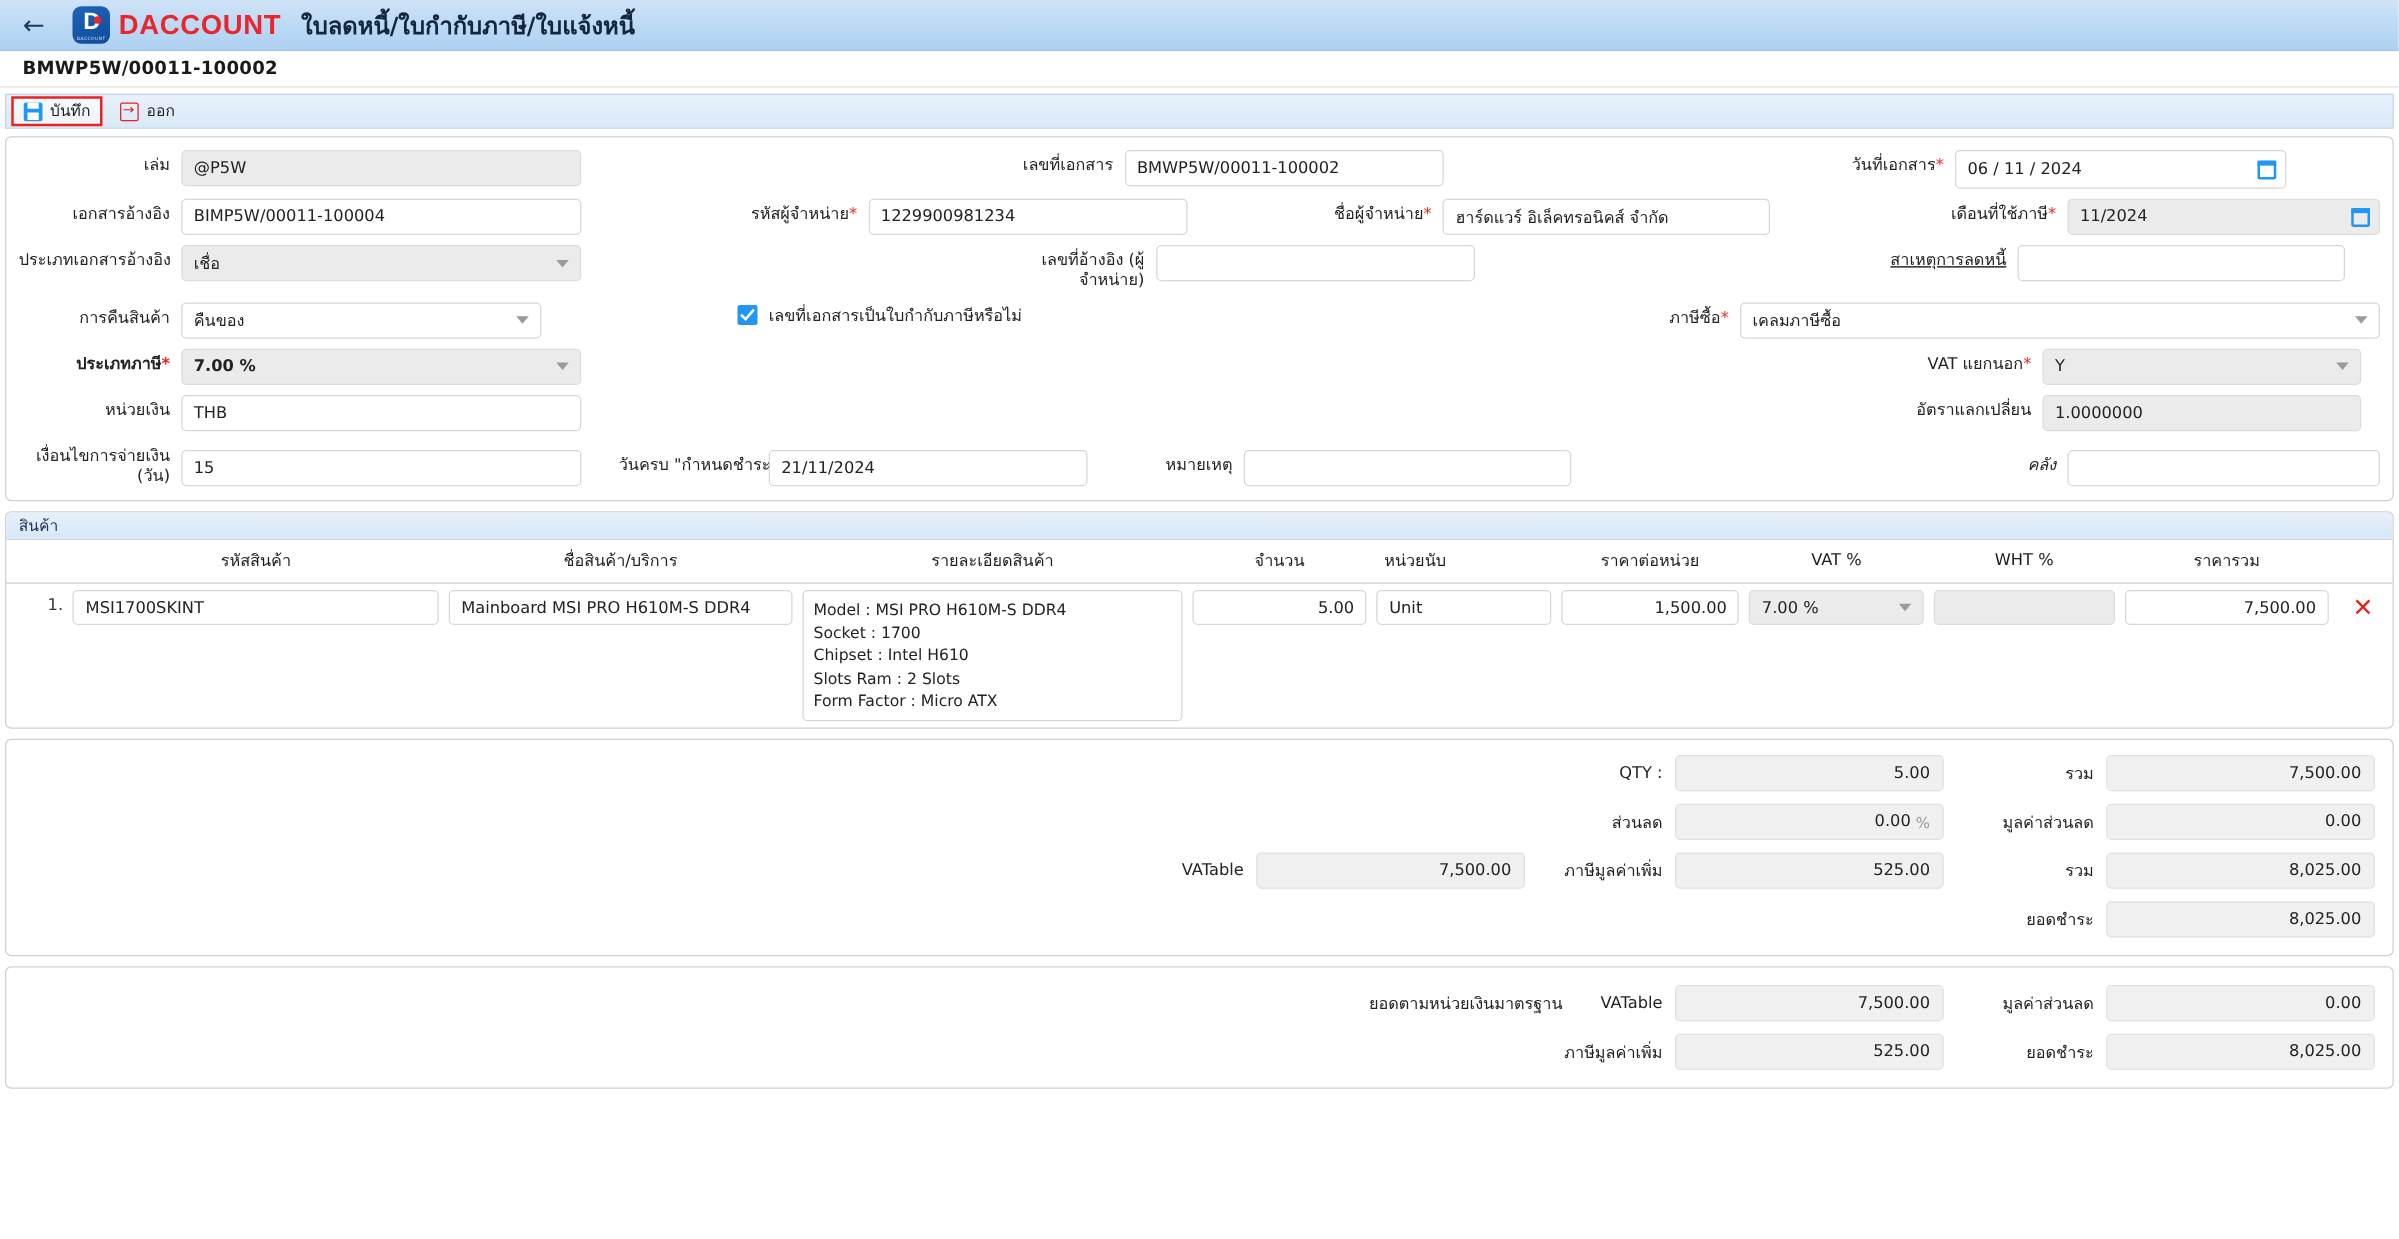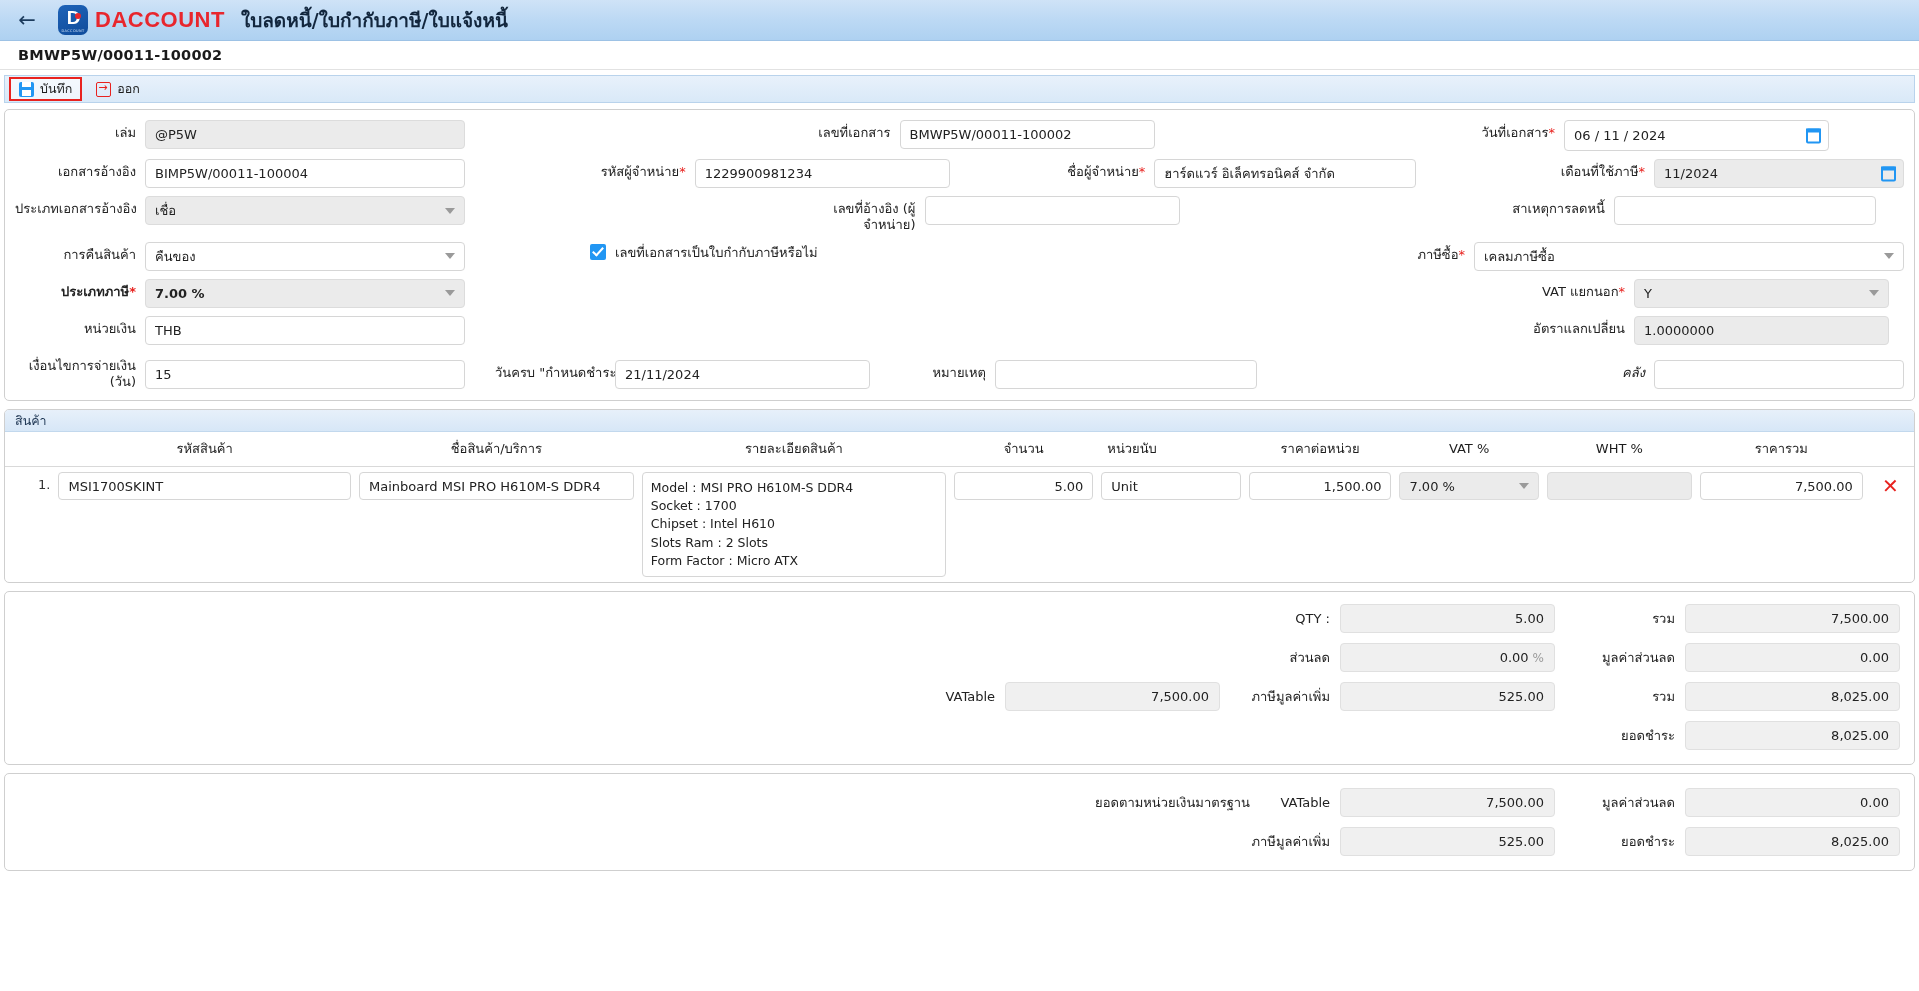--- a/index.html
+++ b/index.html
@@ -287,49 +287,49 @@
               <span class="caret"></span>
             </div>
           </div>
         </div>
         <div class="fcell" style="width:390px;">
           <div class="flabel wrap" style="width:120px;">เลขที่อ้างอิง (ผู้จำหน่าย)</div>
           <div class="fctl" style="width:255px;">
             <input class="fi" value="" style="">
           </div>
         </div>
-        <div class="fcell" style="width:400px;">
+        <div class="fcell" style="width:400px;text-decoration:underline;">
           <div class="flabel" style="width:110px;">สาเหตุการลดหนี้</div>
           <div class="fctl" style="width:262px;">
             <input class="fi" value="" style="">
           </div>
         </div>
       </div>
 
       <div class="frow">
         <div class="fcell" style="width:480px;">
           <div class="flabel" style="width:130px;">การคืนสินค้า</div>
-          <div class="fctl" style="width:320px;">
+          <div class="fctl" style="width:288px;">
             <div class="sel">
               <span>คืนของ</span>
               <span class="caret"></span>
             </div>
           </div>
         </div>
         <div class="fcell" style="width:620px; padding-left:95px;">
           <div class="chkrow">
             <span class="chk"></span>
             <span class="chklbl">เลขที่เอกสารเป็นใบกำกับภาษีหรือไม่</span>
           </div>
         </div>
         <div class="fcell" style="width:auto; margin-left:auto;">
           <div class="flabel" style="width:120px;">
             <span>ภาษีซื้อ</span><span class="req">*</span>
           </div>
-          <div class="fctl" style="width:430px;">
+          <div class="fctl" style="width:512px;">
             <div class="sel">
               <span>เคลมภาษีซื้อ</span>
               <span class="caret"></span>
             </div>
           </div>
         </div>
       </div>
 
       <div class="frow">
         <div class="fcell" style="width:480px;font-weight:bold;">

